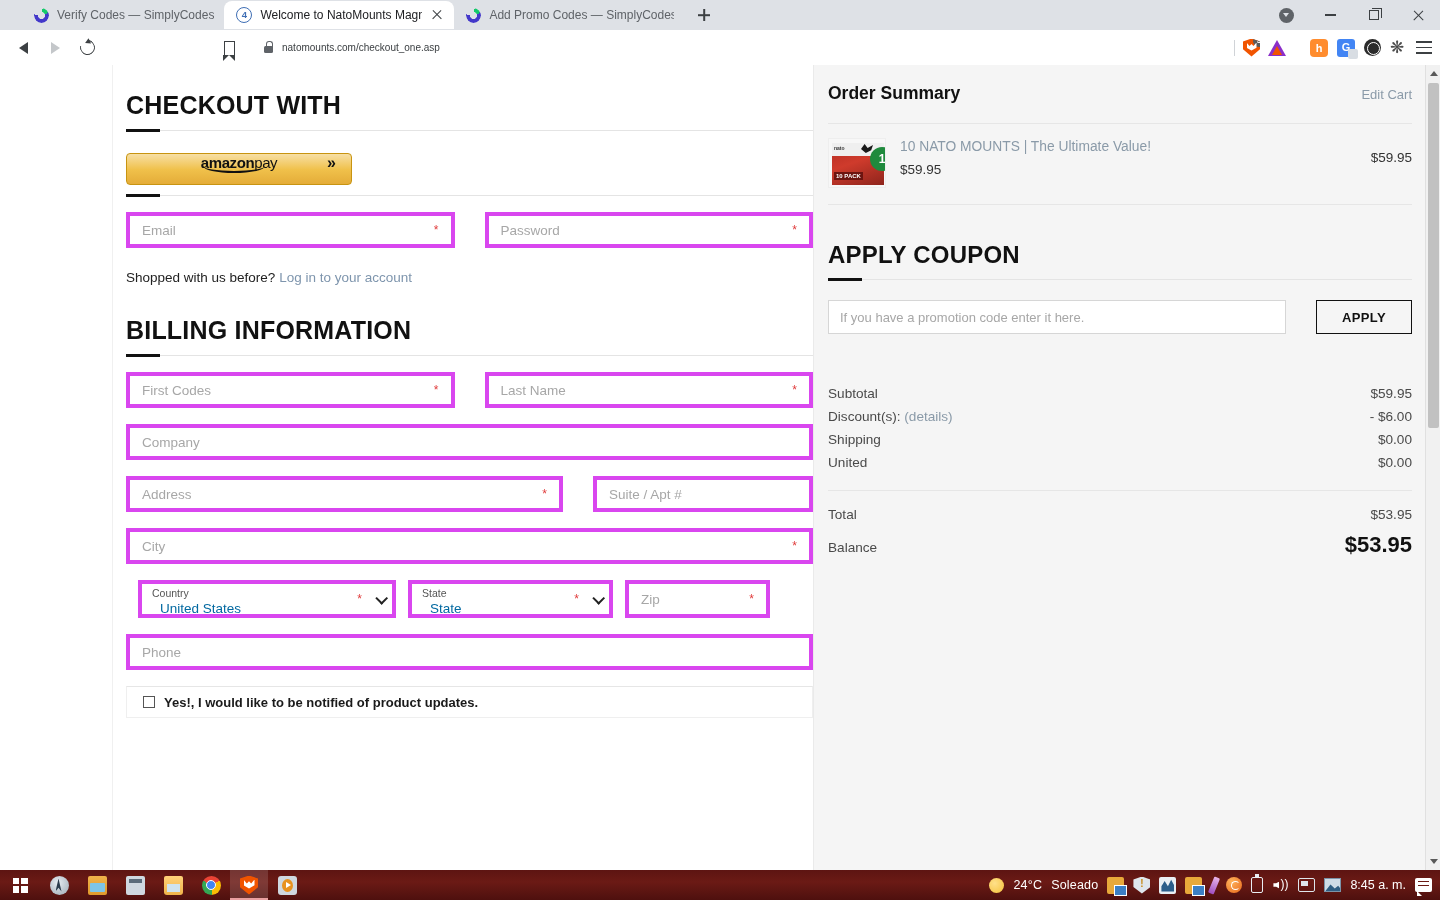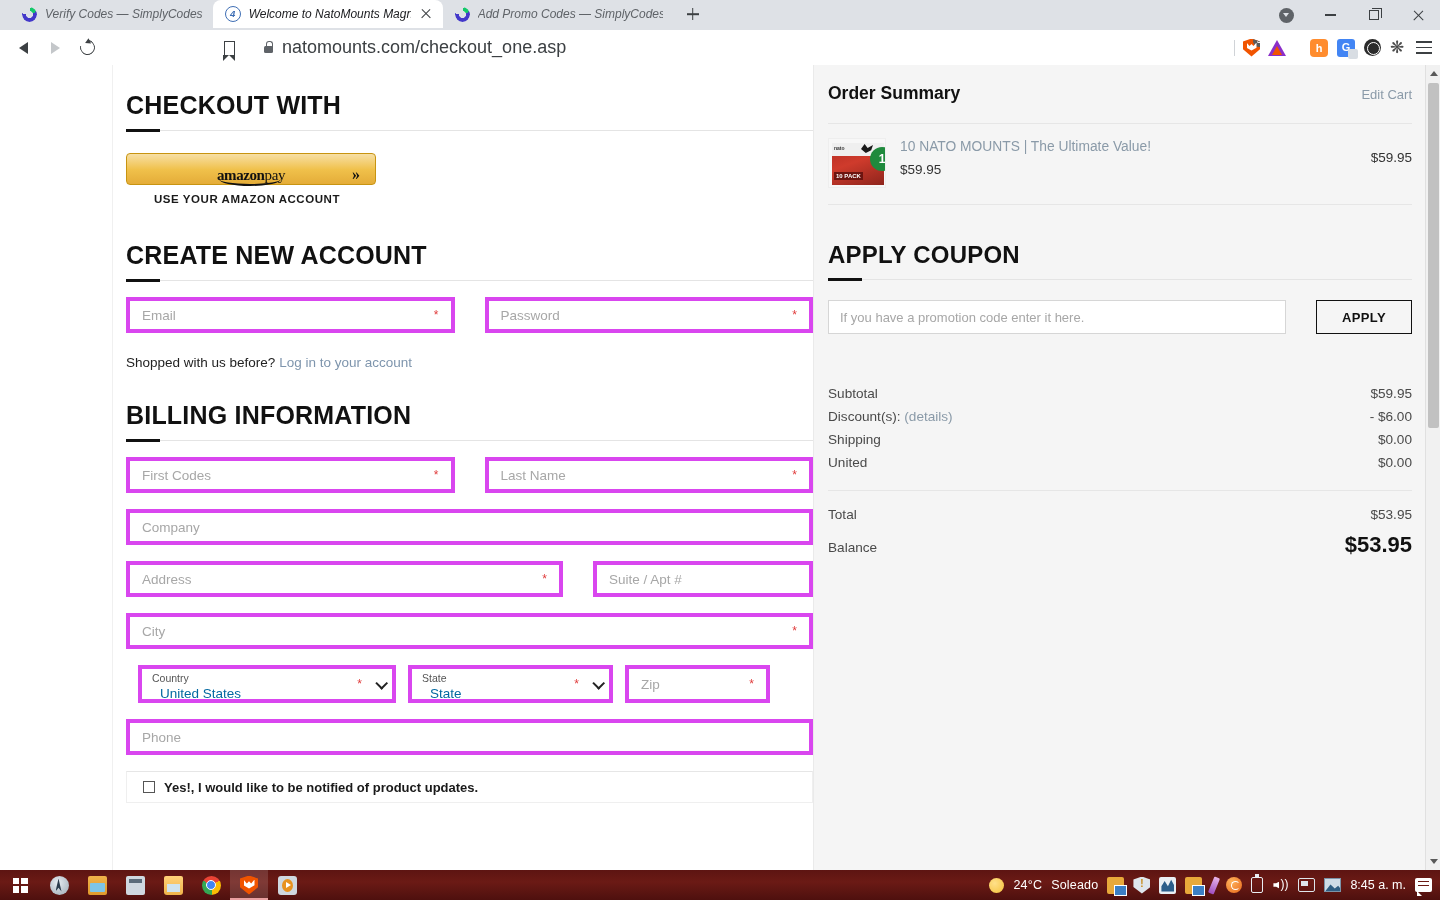--- a/index.html
+++ b/index.html
@@ -6,21 +6,21 @@
   html, body {
     width: 1440px; height: 900px;
     overflow: hidden;
     font-family: "Liberation Sans", sans-serif;
     background: #ffffff;
   }
 
   
   .browser { width: 1440px; height: 870px; background: #dee1e6; position: relative; }
 
-  .tabstrip { height: 30px; display: flex; align-items: flex-start; padding-left: 10px; position: relative; font-style: italic; }
+  .tabstrip { height: 30px; display: flex; align-items: center; padding-left: 22px; position: relative; }
   .tab {
     height: 28px; display: flex; align-items: center; gap: 8px;
     padding: 0 10px 0 12px; font-size: 12px; color: #5f6368;
     border-radius: 8px 8px 0 0; max-width: 230px; min-width: 180px;
     position: relative;
   }
   .tab.inactive { color: #5f6368; }
   .tab.active { background: #ffffff; color: #202124; }
   .tab-title { white-space: nowrap; overflow: hidden; text-overflow: clip; flex: 1; }
   .tab-close { width: 14px; height: 14px; position: relative; flex: none; }
@@ -72,21 +72,21 @@
   .bookmark-ic { width: 11px; height: 14px; border: 1.6px solid #3c4043; border-bottom: none; position: relative; }
   .bookmark-ic::after { content: ""; position: absolute; left: -1.6px; bottom: -6px; border-left: 6.3px solid #3c4043; border-right: 6.3px solid #3c4043; border-bottom: 6px solid transparent; }
 
   .omnibox {
     flex: 1; height: 26px; background: #ffffff; border-radius: 13px;
     display: flex; align-items: center; padding: 0 12px; gap: 9px;
     margin: 0 6px; position: relative;
   }
   .lock { width: 9px; height: 7px; background: #5f6368; border-radius: 1.5px; position: relative; margin-top: 3px; }
   .lock::after { content: ""; position: absolute; left: 1.7px; top: -5px; width: 5.6px; height: 6px; border: 1.5px solid #5f6368; border-bottom: none; border-radius: 3px 3px 0 0; }
-  .url { font-size: 18px; color: #3c4043; }
+  .url { font-size: 10px; color: #3c4043; }
   .omni-right { position: absolute; right: 8px; display: flex; align-items: center; gap: 8px; }
   .omni-sep { width: 1px; height: 16px; background: #d0d3d7; }
   .brave-shield { width: 17px; height: 18px; background: #f15400; position: relative;
      clip-path: polygon(50% 0, 100% 16%, 100% 60%, 50% 100%, 0 60%, 0 16%); }
   .brave-shield::after { content:""; position:absolute; left:3.5px; top:4px; width:10px; height:8px;
      background:#fff; clip-path: polygon(0 0,30% 45%,50% 20%,70% 45%,100% 0,100% 65%,50% 100%,0 65%); }
   .shield-badge { position: absolute; right: -5px; top: -4px; background: #5b5b5b; color: #fff; font-size: 8px;
      width: 12px; height: 12px; border-radius: 50%; line-height: 12px; text-align: center; font-weight: 600; }
   .brave-tri { width: 0; height: 0; border-left: 9px solid transparent; border-right: 9px solid transparent; border-bottom: 16px solid #8b2fc9; position: relative; }
   .brave-tri::after { content: ""; position: absolute; left: -5px; top: 6px; border-left: 5px solid transparent; border-right: 5px solid transparent; border-bottom: 9px solid #f15400; }
@@ -109,24 +109,24 @@
   .col-side { flex: 1; background: #f5f5f5; border-left: 1px solid #eaeaea; padding: 18px 28px 0 14px; }
 
   
   .sec-h { font-size: 25px; font-weight: 700; letter-spacing: .2px; color: #111; padding-top: 4px; }
   .sec-h.small { font-size: 24px; }
   .sec-rule { height: 1px; background: #e4e4e4; margin-top: 10px; position: relative; }
   .sec-rule::after { content: ""; position: absolute; left: 0; top: -1px; width: 34px; height: 3px; background: #111; }
 
   .amazon-wrap { margin-top: 22px; }
   .amazon-btn {
-    width: 250px; height: 32px; border-radius: 4px;
+    width: 226px; height: 32px; border-radius: 4px;
     background: linear-gradient(180deg, #f7dfa5 0%, #f0c14b 52%, #e4ac38 100%);
-    border: 1px solid #c89411; display: flex; align-items: flex-end; justify-content: center;
-    position: relative; gap: 0; cursor: pointer; font-family: Liberation Serif, serif;
+    border: 1px solid #c89411; display: flex; align-items: flex-start; justify-content: center;
+    position: relative; gap: 0; cursor: pointer;
   }
   .amz-logo { font-size: 15px; font-weight: 700; color: #111; letter-spacing: -0.4px; position: relative; }
   .amz-logo .pay { font-weight: 400; }
   .amz-smile { position: absolute; left: 2px; bottom: -2px; width: 62px; height: 7px;
      border-bottom: 2px solid #111; border-radius: 0 0 50% 50%/0 0 100% 100%; }
   .amz-chev { position: absolute; right: 18px; font-size: 16px; color: #111; font-weight: 700; letter-spacing: -3px; }
   .amazon-sub { font-size: 11.5px; font-weight: 700; color: #1a1a1a; letter-spacing: .55px; margin-top: 8px; margin-left: 28px; }
 
   
   .frow { display: flex; gap: 30px; margin-top: 16px; }
@@ -335,24 +335,22 @@
       <div class="sec-rule"></div>
 
       <div class="amazon-wrap">
         <div class="amazon-btn">
           <span class="amz-logo">
             <span>amazon</span><span class="pay">pay</span>
             <span class="amz-smile"></span>
           </span>
           <span class="amz-chev">»</span>
         </div>
-        <div class="amazon-sub">USE YOUR AMAZON ACCOUNT</div>
-      </div>
-
-      <div class="sec-h" style="margin-top:32px">CREATE NEW ACCOUNT</div>
+      </div>
+
       <div class="sec-rule"></div>
 
       <div class="frow">
         <div class="fld">
           <span class="ph">Email</span>
           <span class="req">*</span>
         </div>
         <div class="fld">
           <span class="ph">Password</span>
           <span class="req">*</span>

